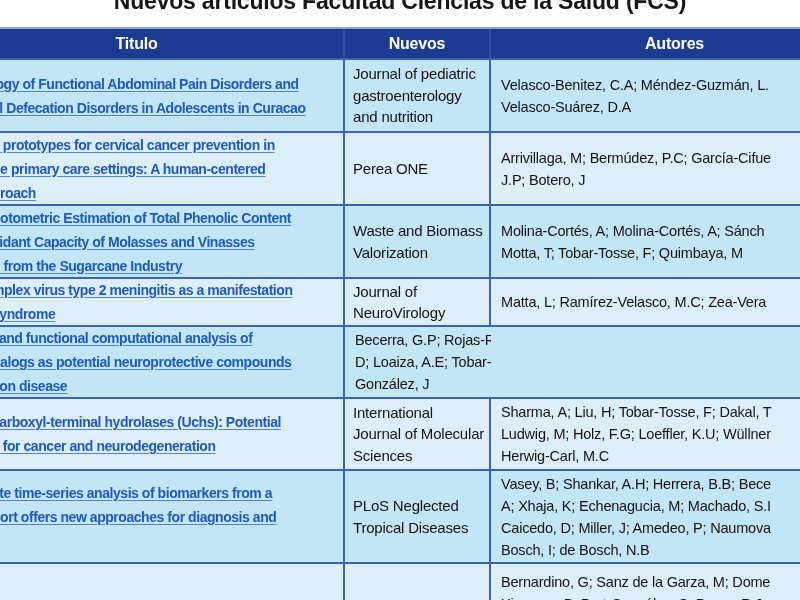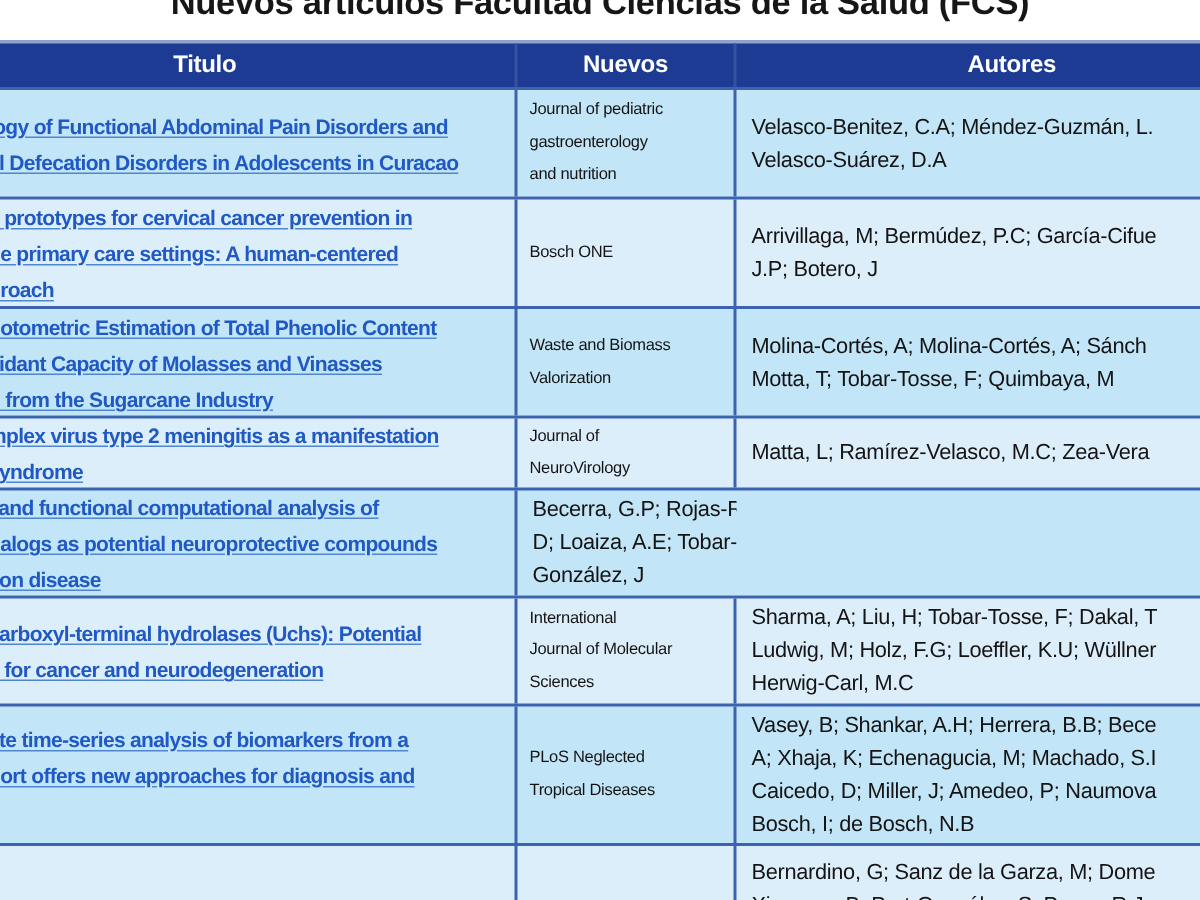--- a/index.html
+++ b/index.html
@@ -28,21 +28,21 @@
   .r1 { height:73px; } .r2 { height:73px; } .r3 { height:73px; }
   .r4 { height:48px; } .r5 { height:72px; } .r6 { height:72px; }
   .r7 { height:93px; } .r8 { height:90px; background:#e2f0fb; }
   .cell {
     display:flex; flex-direction:column; justify-content:center;
     overflow:hidden; box-sizing:border-box;
   }
   .cell.titulo { padding-left:66px; border-right:2px solid #3c63ad; }
   .cell.revista {
     padding-left:8px; border-right:2px solid #3c63ad;
-    font-size:11px; line-height:21.5px; color:#141414; letter-spacing:-0.2px;
+    font-size:15px; line-height:21.5px; color:#141414; letter-spacing:-0.2px;
   }
   .cell.revista .txt { white-space:nowrap; }
   .cell.autores {
     padding-left:10px; font-size:14.5px; line-height:22px; color:#141414;
     letter-spacing:-0.2px;
   }
   .cell.autores .txt { white-space:nowrap; }
   .titulo a {
     display:block; margin-left:-4px; white-space:nowrap; cursor:pointer;
     color:#2059c4; font-weight:bold; font-size:14px; line-height:24px;
@@ -73,21 +73,21 @@
     <div class="cell autores">
         <div class="txt">Velasco-Benitez, C.A; Méndez-Guzmán, L.<br>Velasco-Suárez, D.A</div>
       </div>
   </div>
 
   <div class="row alt1 r2">
     <div class="cell titulo">
         <a>e prototypes for cervical cancer prevention in<br>ne primary care settings: A human-centered<br>proach</a>
       </div>
     <div class="cell revista">
-        <div class="txt">Bosch ONE</div>
+        <div class="txt">Perea ONE</div>
       </div>
     <div class="cell autores">
         <div class="txt">Arrivillaga, M; Bermúdez, P.C; García-Cifue<br>J.P; Botero, J</div>
       </div>
   </div>
 
   <div class="row alt0 r3">
     <div class="cell titulo">
         <a>hotometric Estimation of Total Phenolic Content<br>xidant Capacity of Molasses and Vinasses<br>d from the Sugarcane Industry</a>
       </div>

